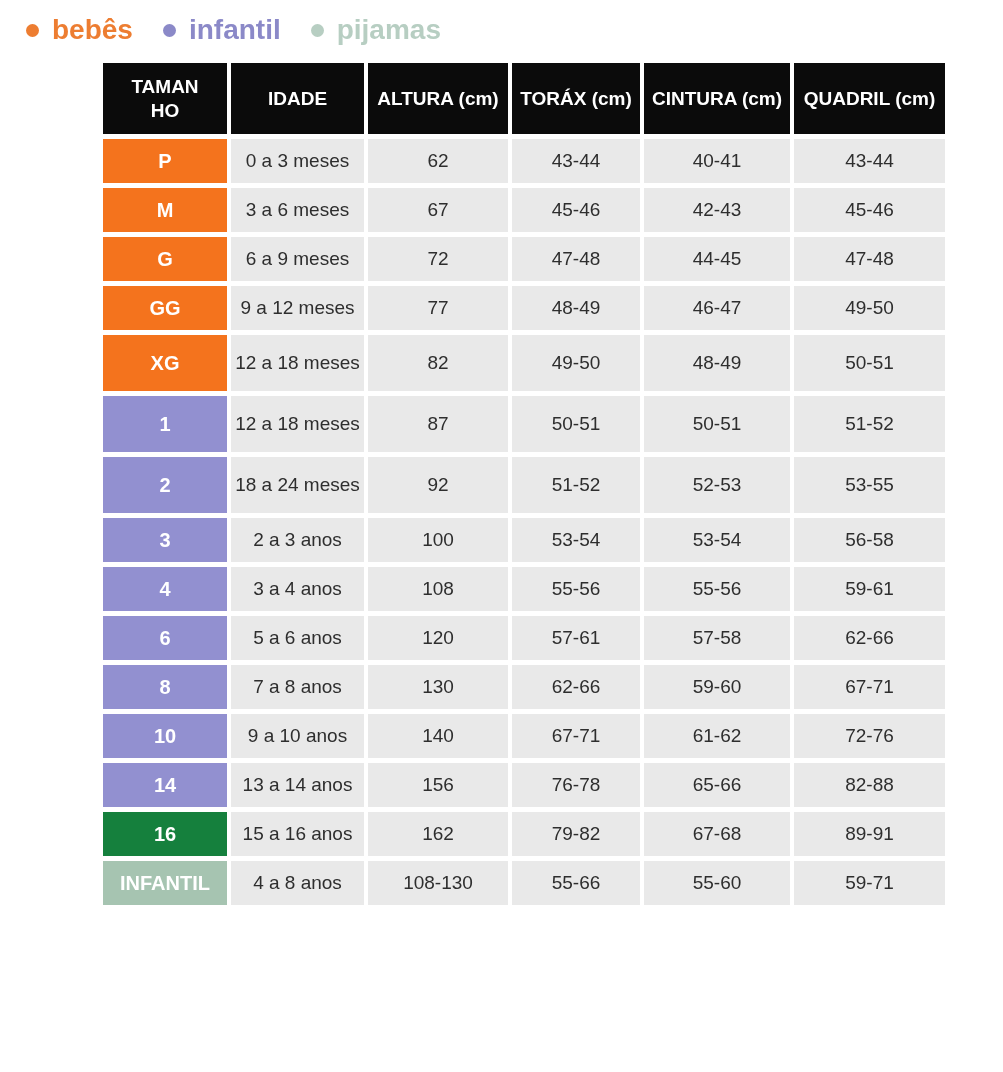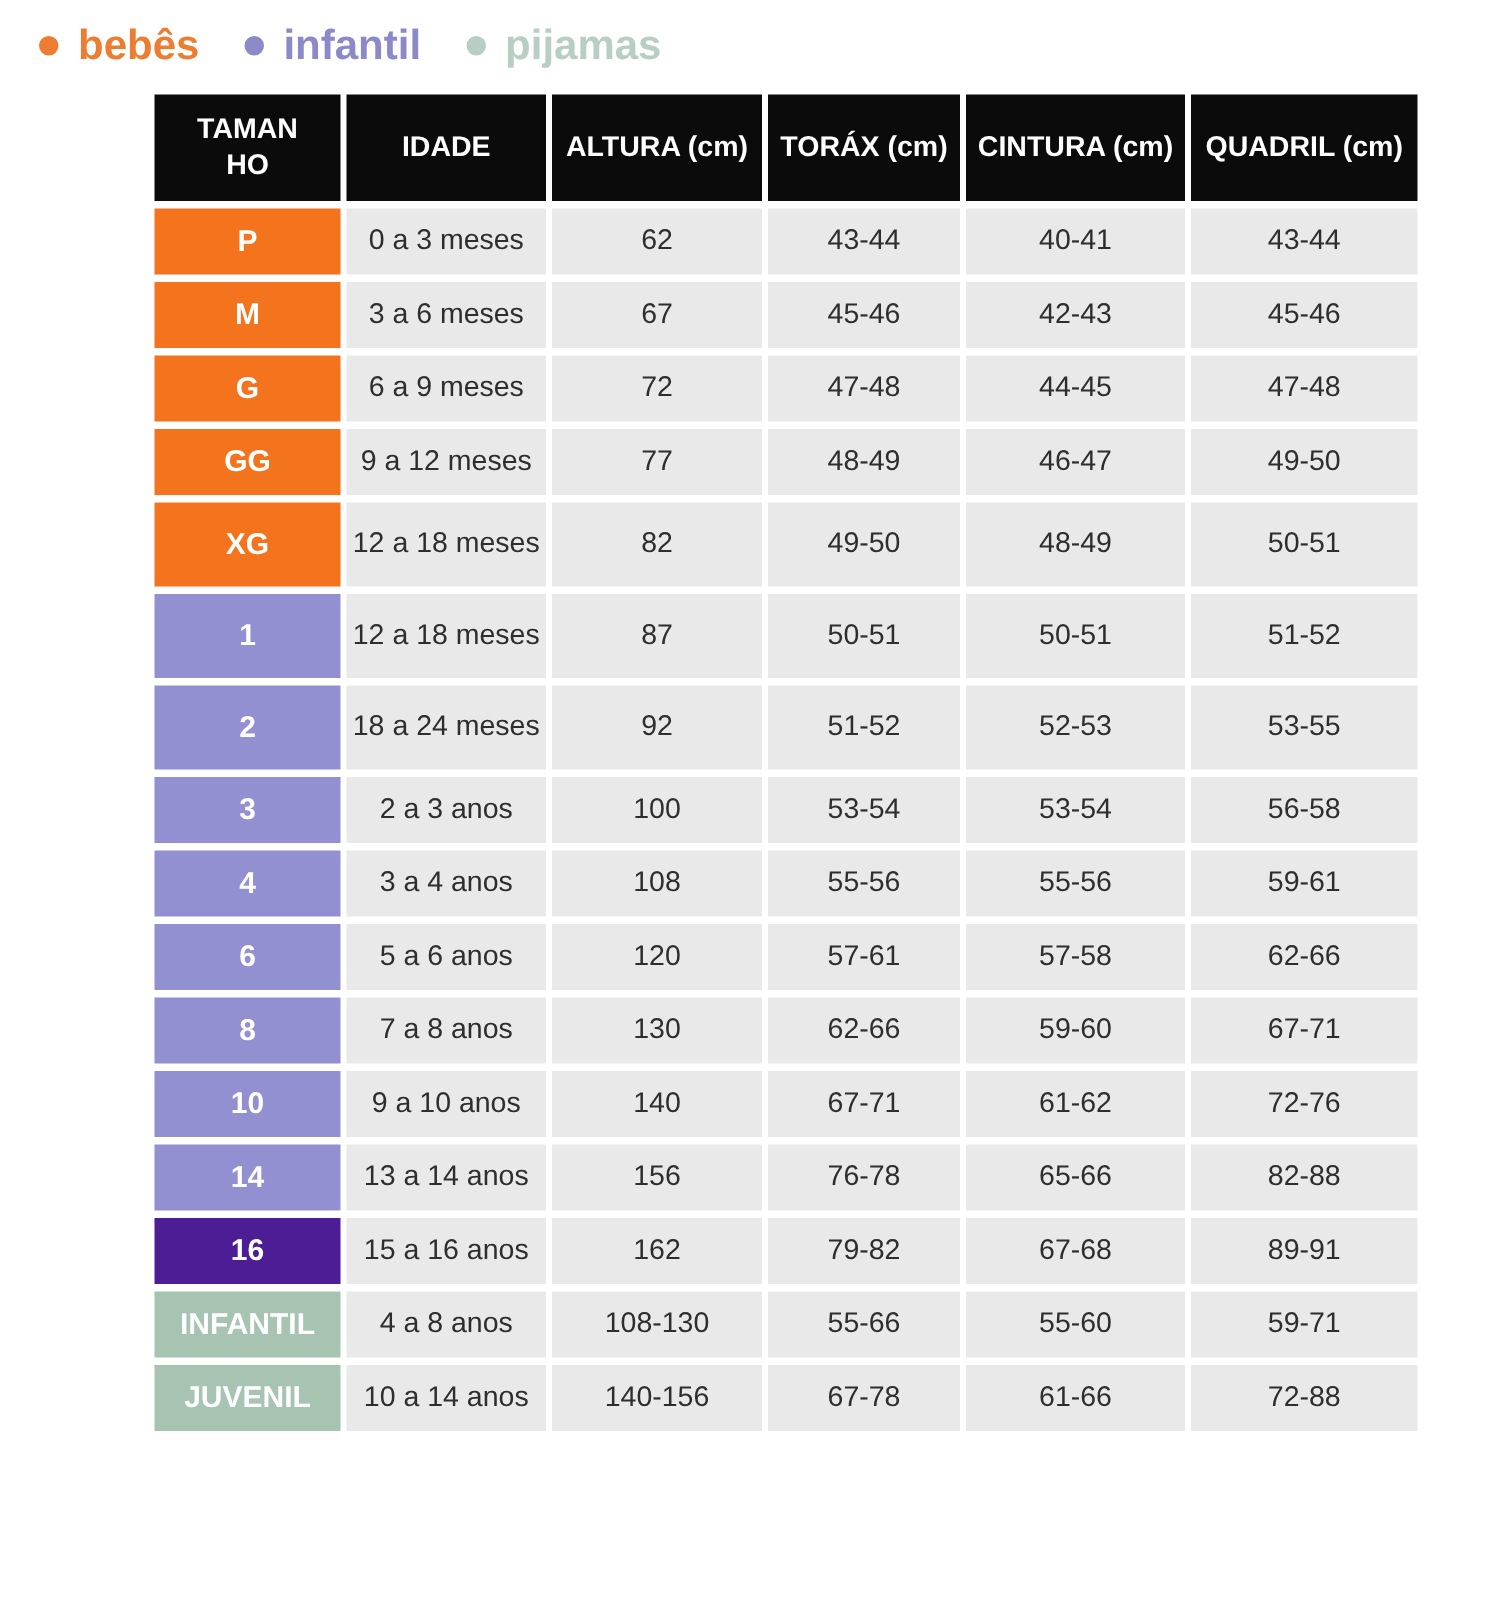--- a/index.html
+++ b/index.html
@@ -215,39 +215,31 @@
         </tr>
         <tr>
           <td class="size" style="background: rgb(146, 144, 208);">14</td>
           <td>13 a 14 anos</td>
           <td>156</td>
           <td>76-78</td>
           <td>65-66</td>
           <td>82-88</td>
         </tr>
         <tr>
-          <td class="size" style="background: #4c1d95;">16</td>
+          <td class="size" style="background: #15803d;">16</td>
           <td>15 a 16 anos</td>
           <td>162</td>
           <td>79-82</td>
           <td>67-68</td>
           <td>89-91</td>
         </tr>
         <tr>
           <td class="size" style="background: rgb(166, 196, 177);">INFANTIL</td>
           <td>4 a 8 anos</td>
           <td>108-130</td>
           <td>55-66</td>
           <td>55-60</td>
           <td>59-71</td>
         </tr>
-        <tr>
-          <td class="size" style="background: rgb(166, 196, 177);">JUVENIL</td>
-          <td>10 a 14 anos</td>
-          <td>140-156</td>
-          <td>67-78</td>
-          <td>61-66</td>
-          <td>72-88</td>
-        </tr>
       </tbody>
   </table>
 
 </div>
 
 </body></html>

